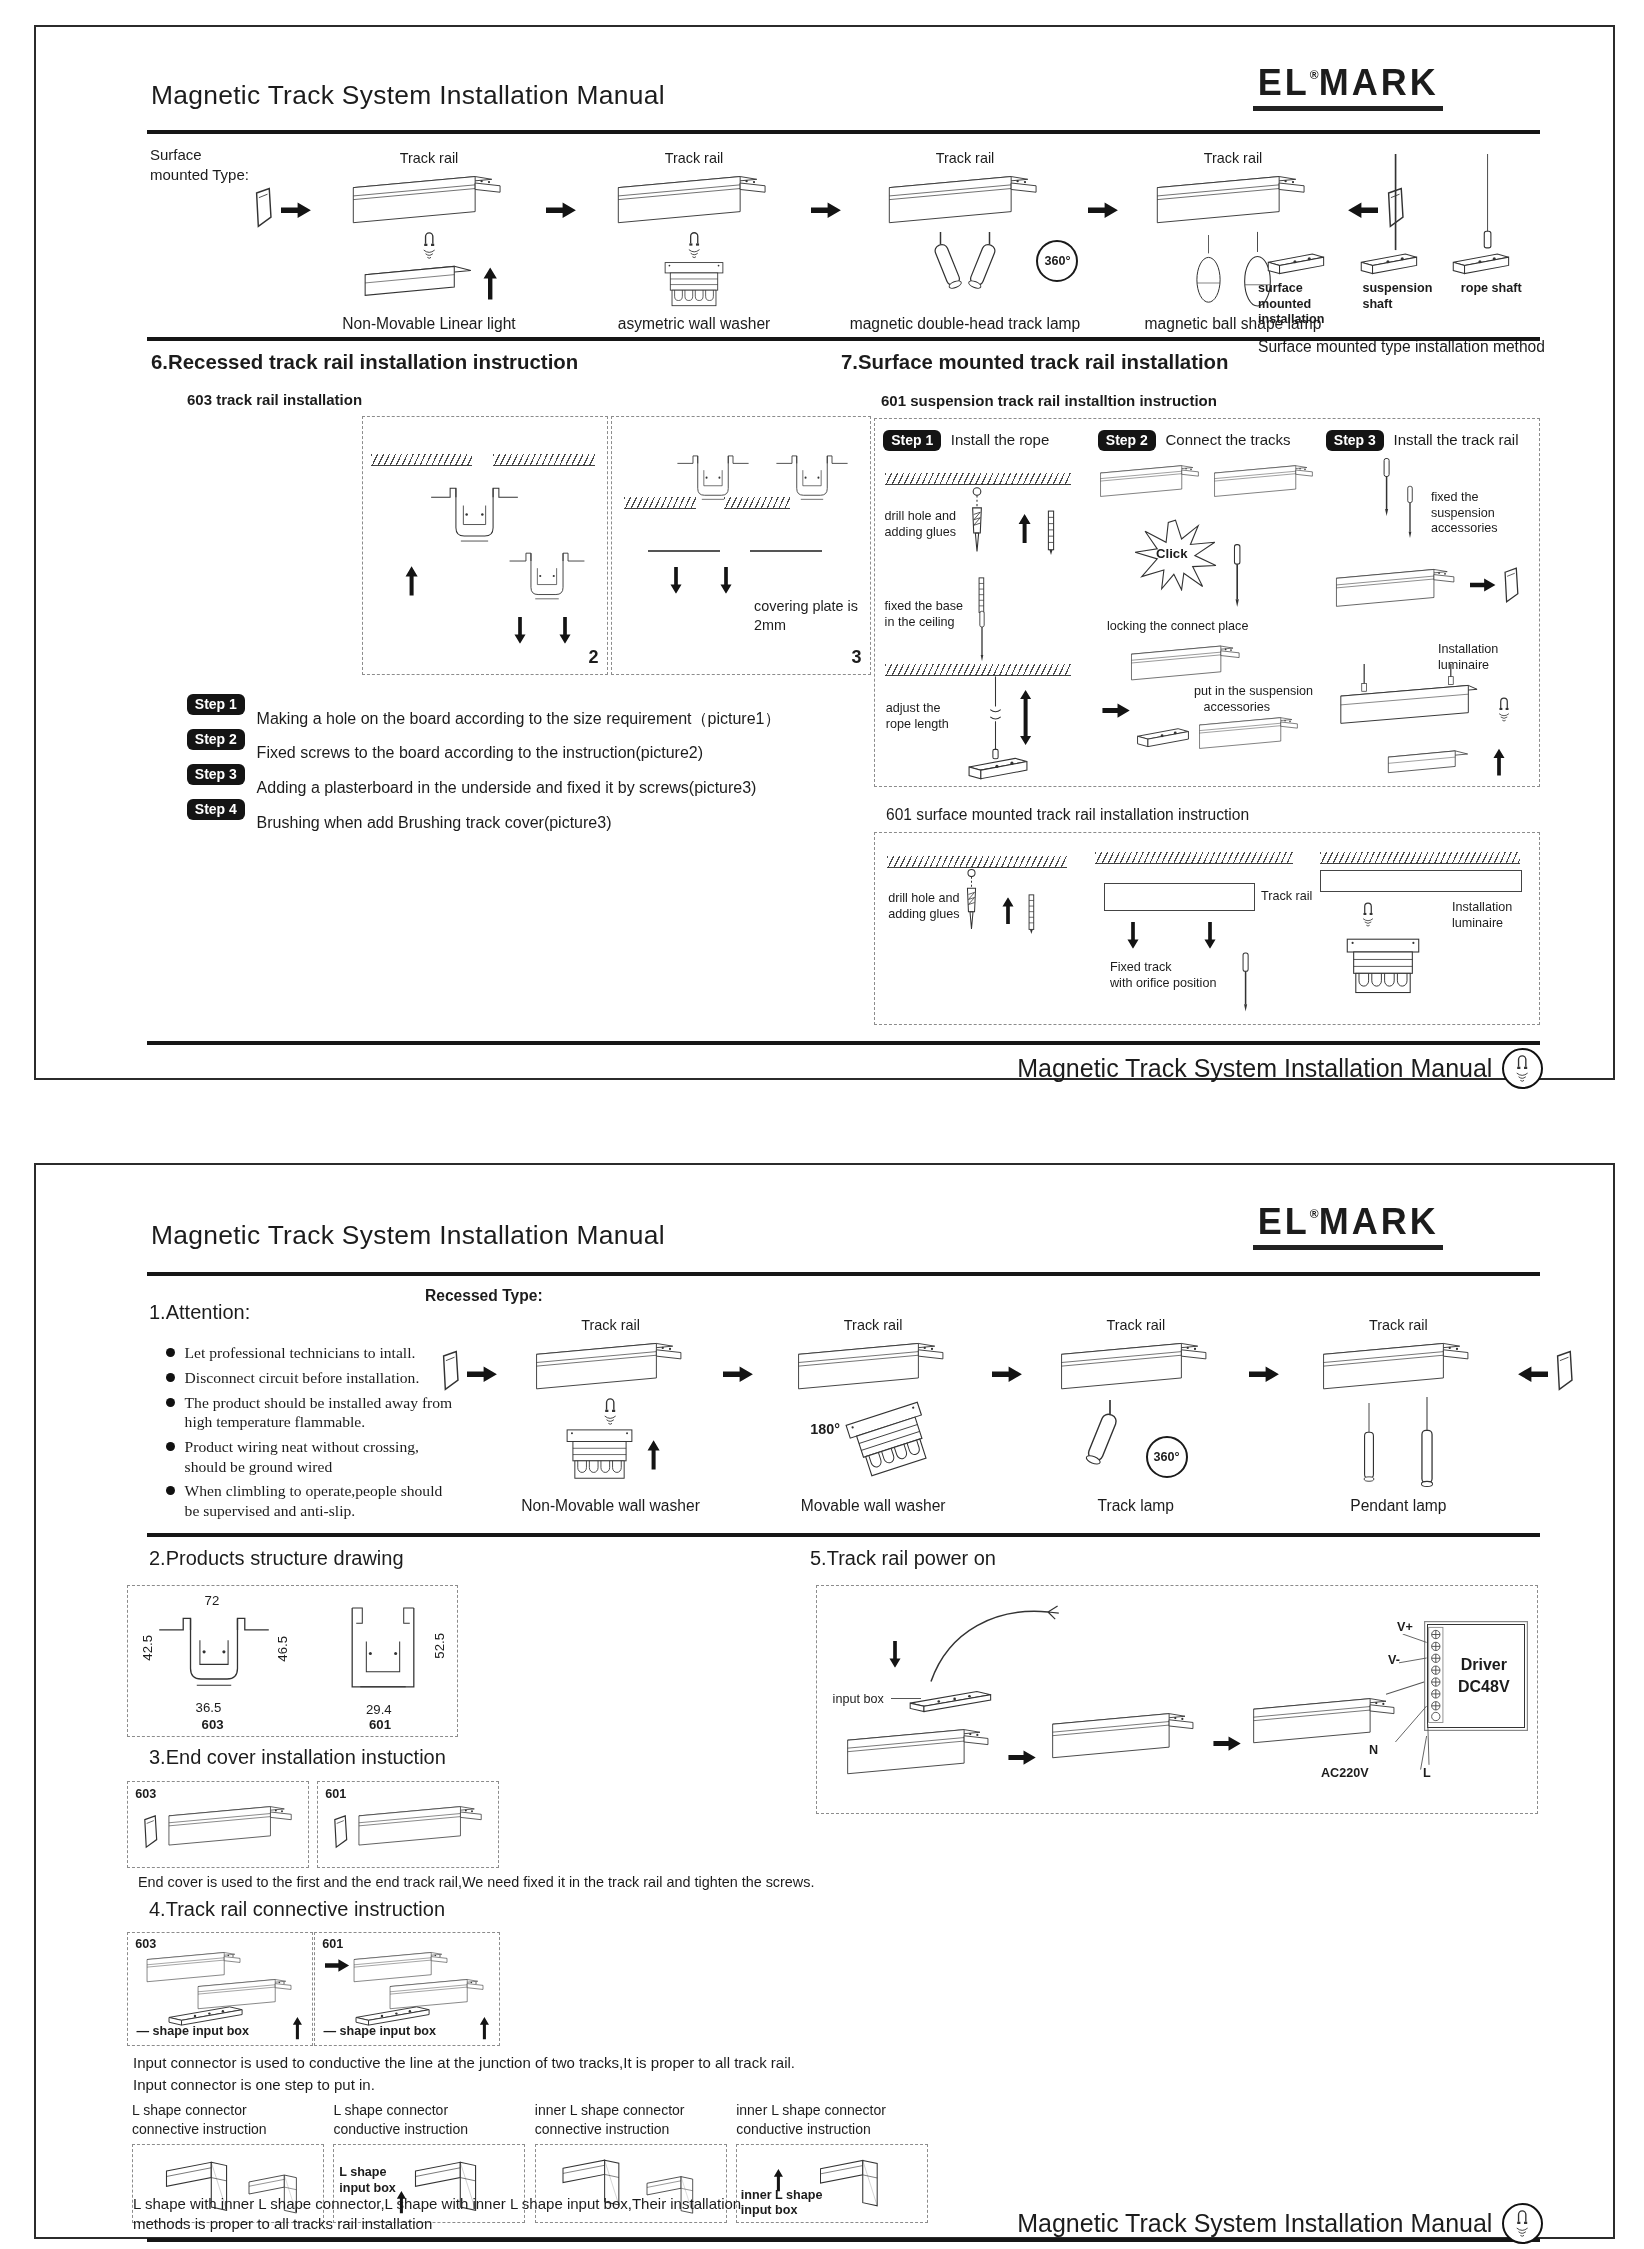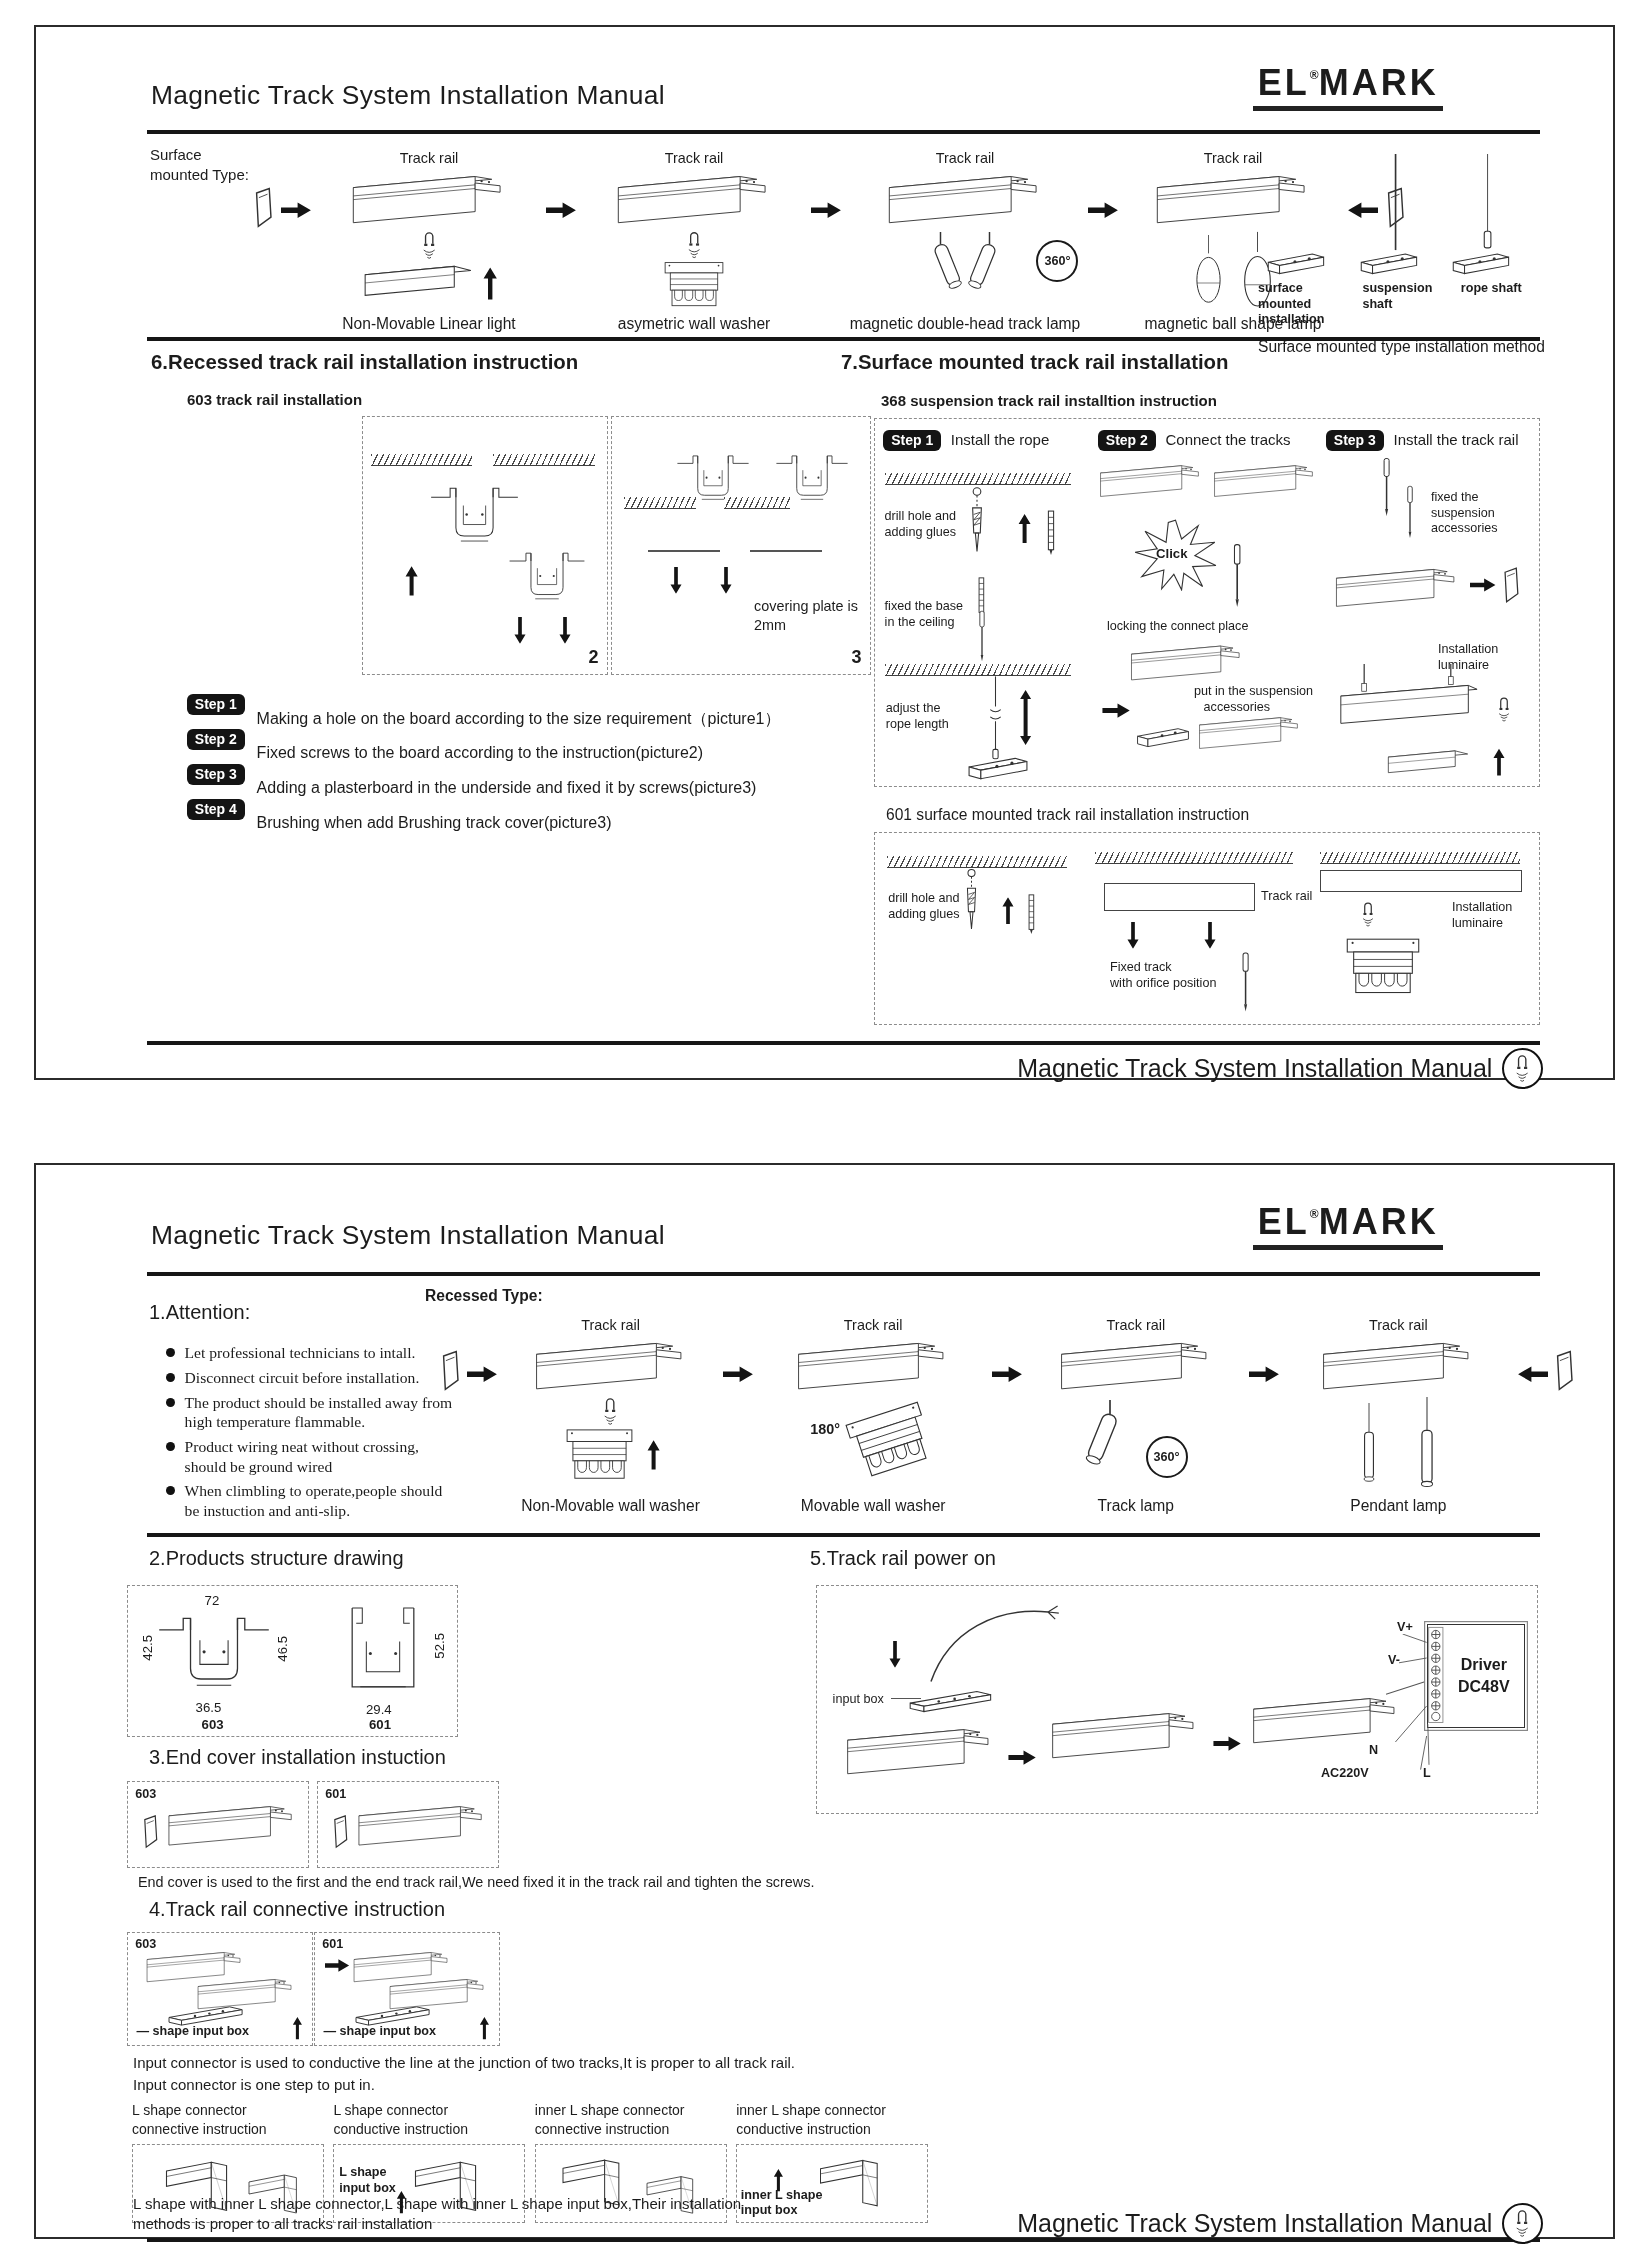--- a/index.html
+++ b/index.html
@@ -371,21 +371,21 @@
   <div class="steprow" style="left:151px;top:737px">
     <span class="stepbadge">Step 3</span>
     <span class="steptext">Adding a plasterboard in the underside and fixed it by screws(picture3)</span>
   </div>
   <div class="steprow" style="left:151px;top:772px">
     <span class="stepbadge">Step 4</span>
     <span class="steptext">Brushing when add  Brushing track cover(picture3)</span>
   </div>
 
   <div class="abs secb" style="left:805px;top:324px">7.Surface mounted track rail installation</div>
-  <div class="abs subb" style="left:845px;top:365px">368 suspension track rail installtion instruction</div>
+  <div class="abs subb" style="left:845px;top:365px">601 suspension track rail installtion instruction</div>
 
   <div class="dash" style="left:838px;top:391px;width:664px;height:367px">
     <div class="abs" style="left:8.4px;top:10.8px">
       <span class="stepbadge">Step 1</span>
       <span style="font-size:15px;margin-left:7.2px">Install the rope</span>
     </div>
     <div class="abs" style="left:223px;top:10.8px">
       <span class="stepbadge">Step 2</span>
       <span style="font-size:15px;margin-left:7.2px">Connect the tracks</span>
     </div>
@@ -580,21 +580,21 @@
     <div class="bullet">
         <span class="dot"></span>
         <span><span>The product should be installed away from</span><br><span>high temperature flammable.</span></span>
       </div>
     <div class="bullet">
         <span class="dot"></span>
         <span><span>Product wiring neat without crossing,</span><br><span>should be ground wired</span></span>
       </div>
     <div class="bullet">
         <span class="dot"></span>
-        <span><span>When climbling to operate,people should</span><br><span>be instuction and anti-slip.</span></span>
+        <span><span>When climbling to operate,people should</span><br><span>be supervised and anti-slip.</span></span>
       </div>
   </div>
 
   <div class="abs" style="left:389px;top:122px;font-size:15.6px;font-weight:bold">Recessed Type:</div>
 
   <div class="prow" style="left:403px;top:152px">
     <svg width="23" height="46" style="margin-top:31px" viewBox="0 0 38 76">
         <use href="#sym-endcap"></use>
       </svg>
     <svg width="31" height="20.4" style="margin:47px 4.8px 0" viewBox="0 0 52 34">

